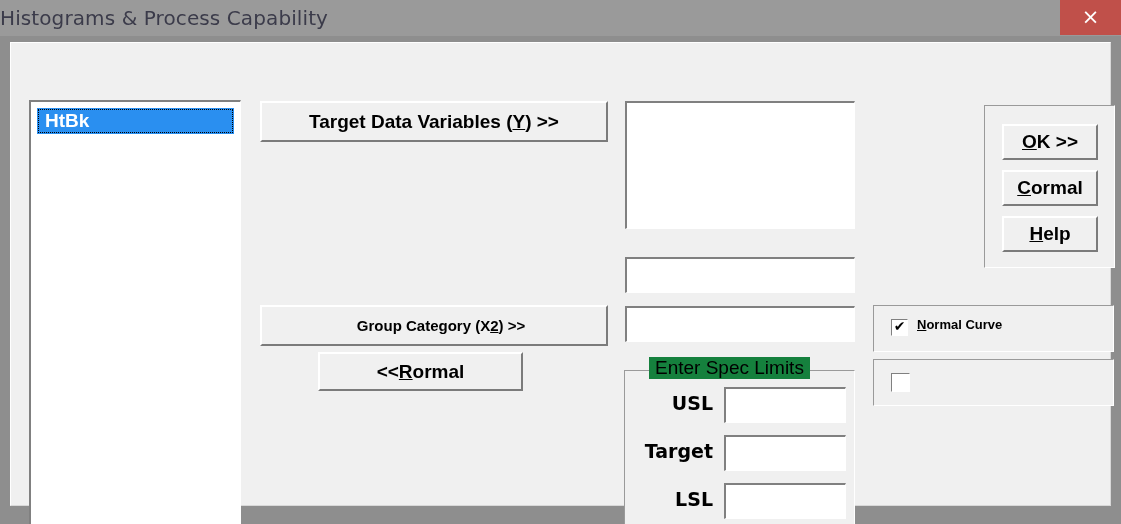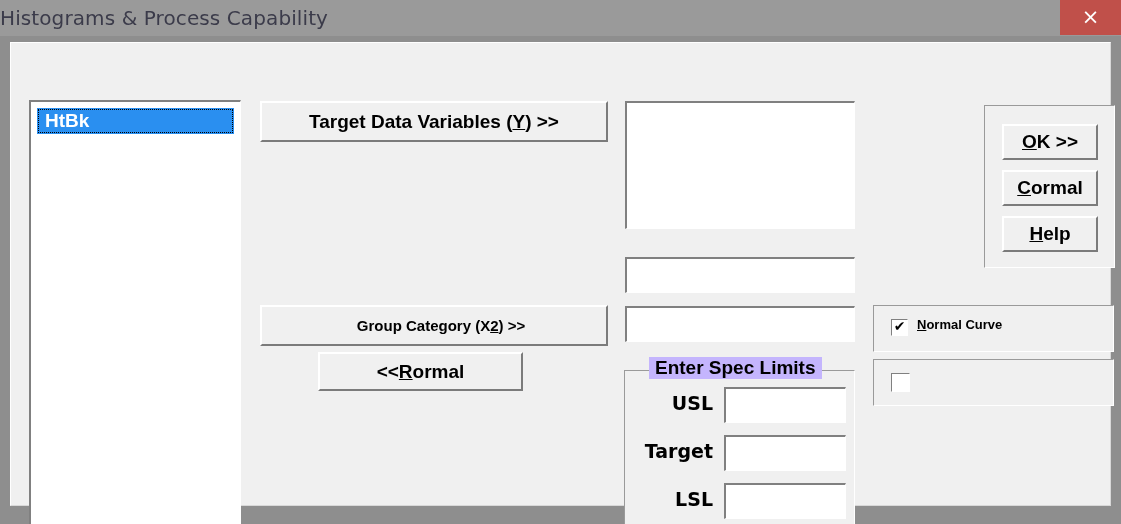--- a/index.html
+++ b/index.html
@@ -146,24 +146,24 @@
   #y-listbox  { left: 614px; top: 58px; width: 230px; height: 128px; }
   #x1-field   { left: 614px; top: 214px; width: 230px; height: 36px; }
   #x2-field   { left: 614px; top: 263px; width: 230px; height: 36px; }
 
   
   #spec-group { left: 613px; top: 327px; width: 231px; height: 171px; }
   #spec-legend {
     position: absolute;
     left: 24px;
     top: -14px;
-    background: #c4b5fd;
+    background: #15803d;
     padding: 0 6px;
     font-size: 19px;
-    font-weight: bold;
+    font-weight: normal;
     color: #000000;
     white-space: nowrap;
   }
   .spec-label {
     position: absolute;
     font-size: 19px;
     font-weight: bold;
     color: #000000;
     text-align: right;
     font-family: "DejaVu Sans", sans-serif;

